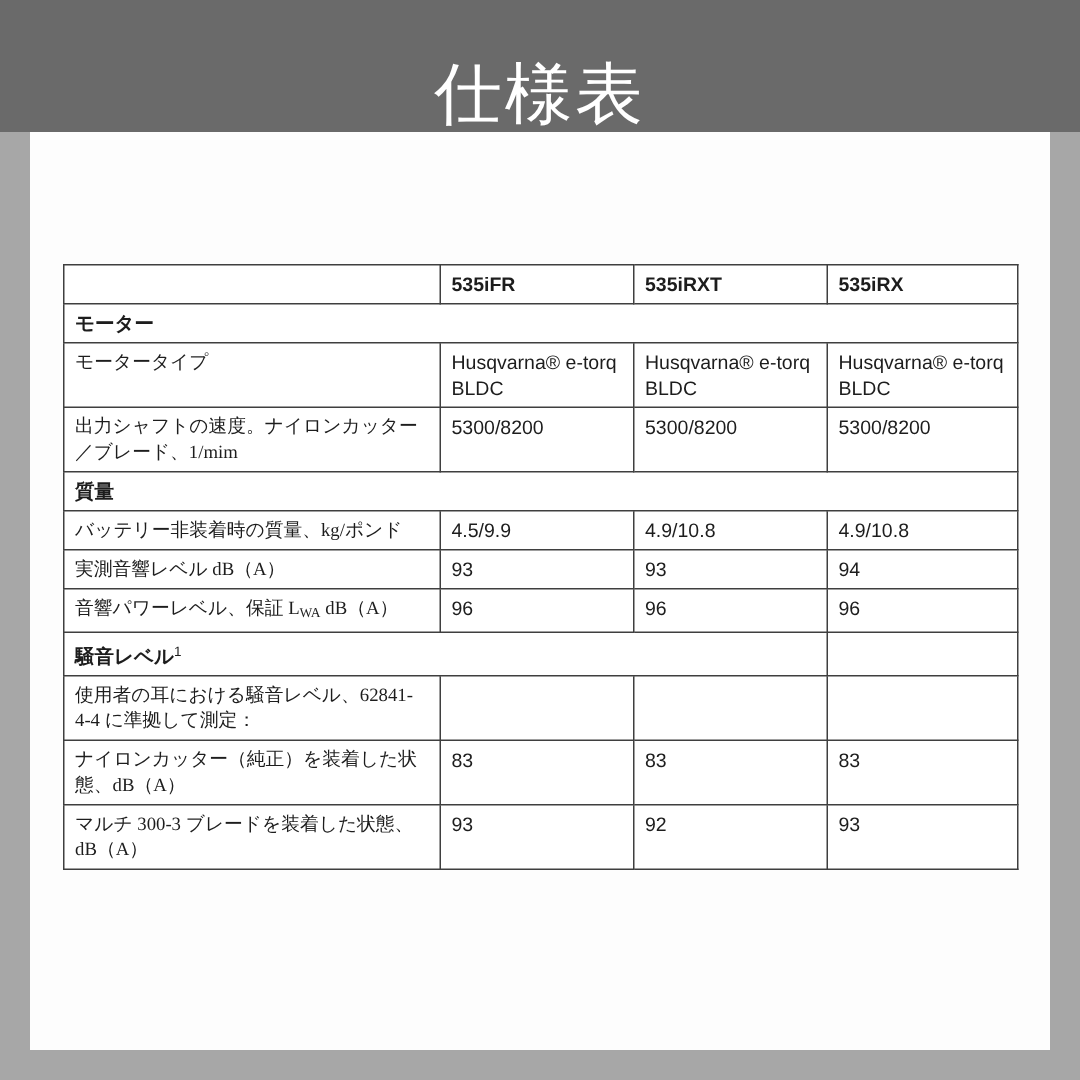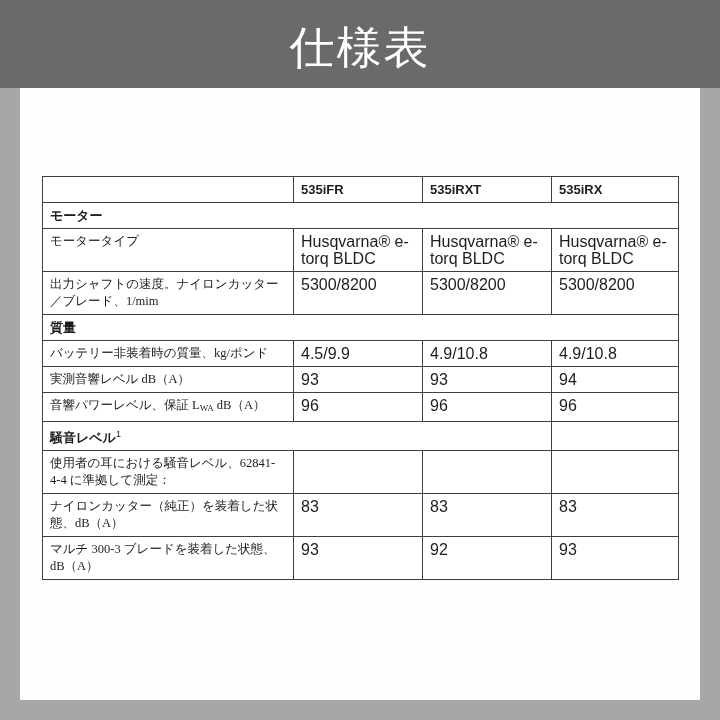--- a/index.html
+++ b/index.html
@@ -19,21 +19,21 @@
     overflow: hidden;
   }
   .title-bar {
     width: 720px; height: 88px;
     background: var(--banner-bg);
     display: flex; justify-content: center; align-items: flex-end;
   }
   .title-bar .title-text {
     color: var(--title-color);
     font-size: 45px; line-height: 1;
-    padding-bottom: 18px; letter-spacing: 2px;
+    padding-bottom: 3px; letter-spacing: 2px;
     font-weight: 500;
   }
   .page {
     margin: 0 20px; height: 612px;
     background: var(--page-bg);
     overflow: hidden;
   }
   table.spec {
     border-collapse: collapse;
     table-layout: fixed;
@@ -58,21 +58,21 @@
   td.section-cell {
     font-weight: bold;
     font-size: 13px;
     height: 25px;
     margin-top: 34px;
   }
   td.label-cell {
     font-family: "Liberation Serif", "DejaVu Serif", serif;
     font-size: 12.5px;
   }
-  td.value-cell { font-size: 16px; height: 26px; }
+  td.value-cell { font-size: 13px; height: 26px; }
   sub.sub-wa { font-size: 9px; vertical-align: -2px; letter-spacing: 0; }
   sup.sup-note { font-size: 9px; vertical-align: 5px; font-weight: normal; }
 </style>
 </head>
 <body>
 
 <div class="title-bar">
   <span class="title-text">仕様表</span>
 </div>
 

